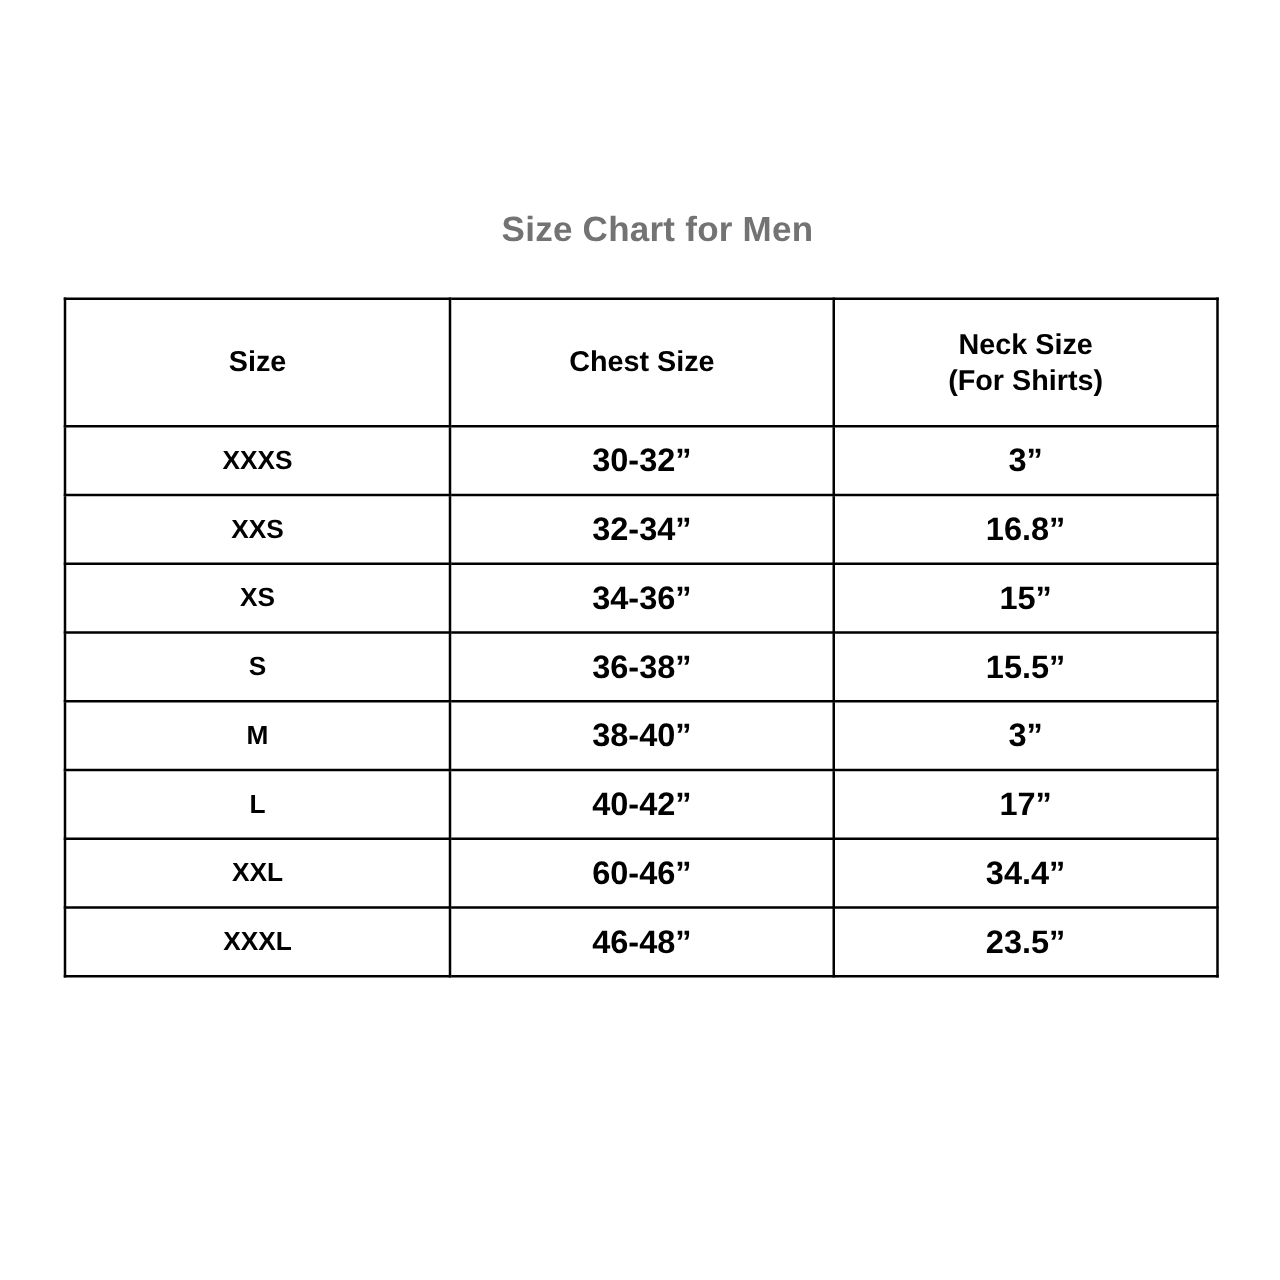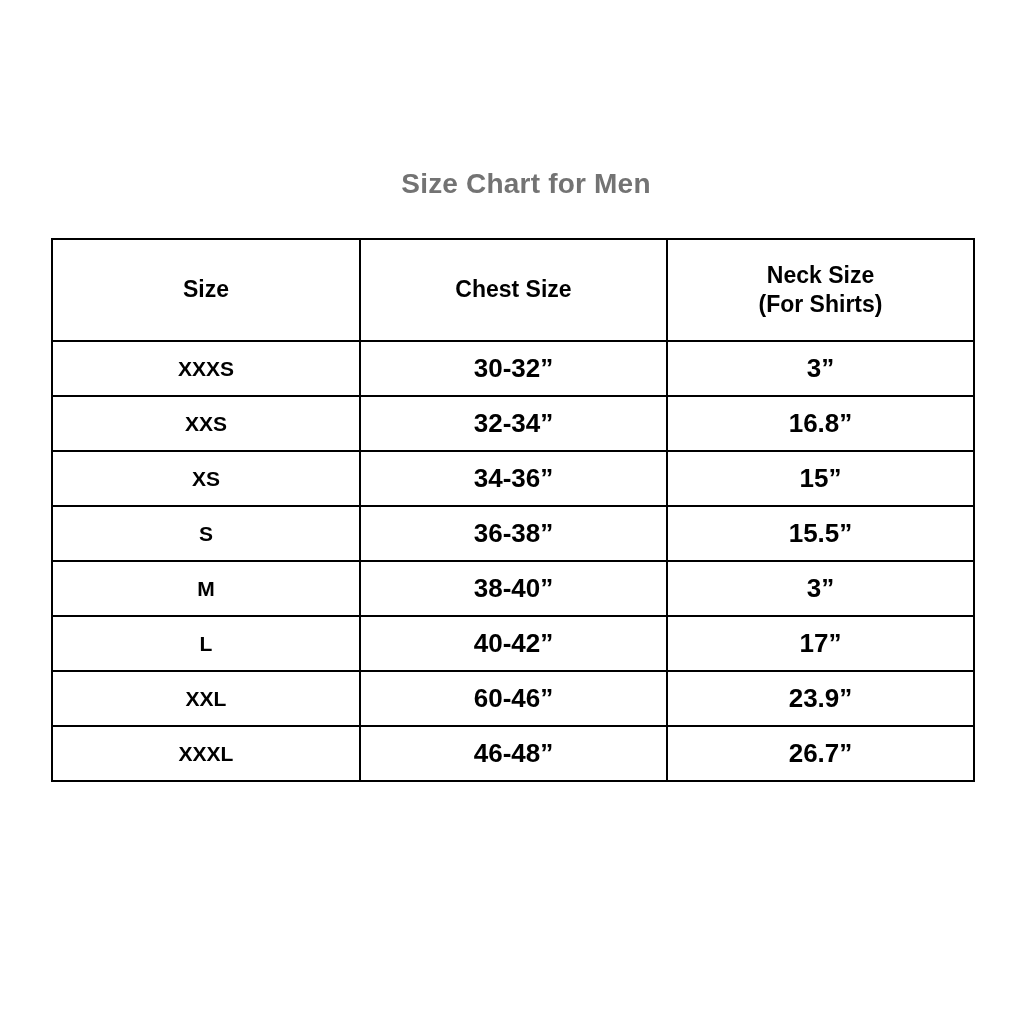--- a/index.html
+++ b/index.html
@@ -129,24 +129,24 @@
           <td>3”</td>
         </tr>
         <tr>
           <td class="col-size">L</td>
           <td>40-42”</td>
           <td>17”</td>
         </tr>
         <tr>
           <td class="col-size">XXL</td>
           <td>60-46”</td>
-          <td>23.9”</td>
+          <td>34.4”</td>
         </tr>
         <tr>
           <td class="col-size">XXXL</td>
           <td>46-48”</td>
-          <td>26.7”</td>
+          <td>23.5”</td>
         </tr>
       </tbody>
     </table>
   </div>
 
 </div>
 
 </body></html>

